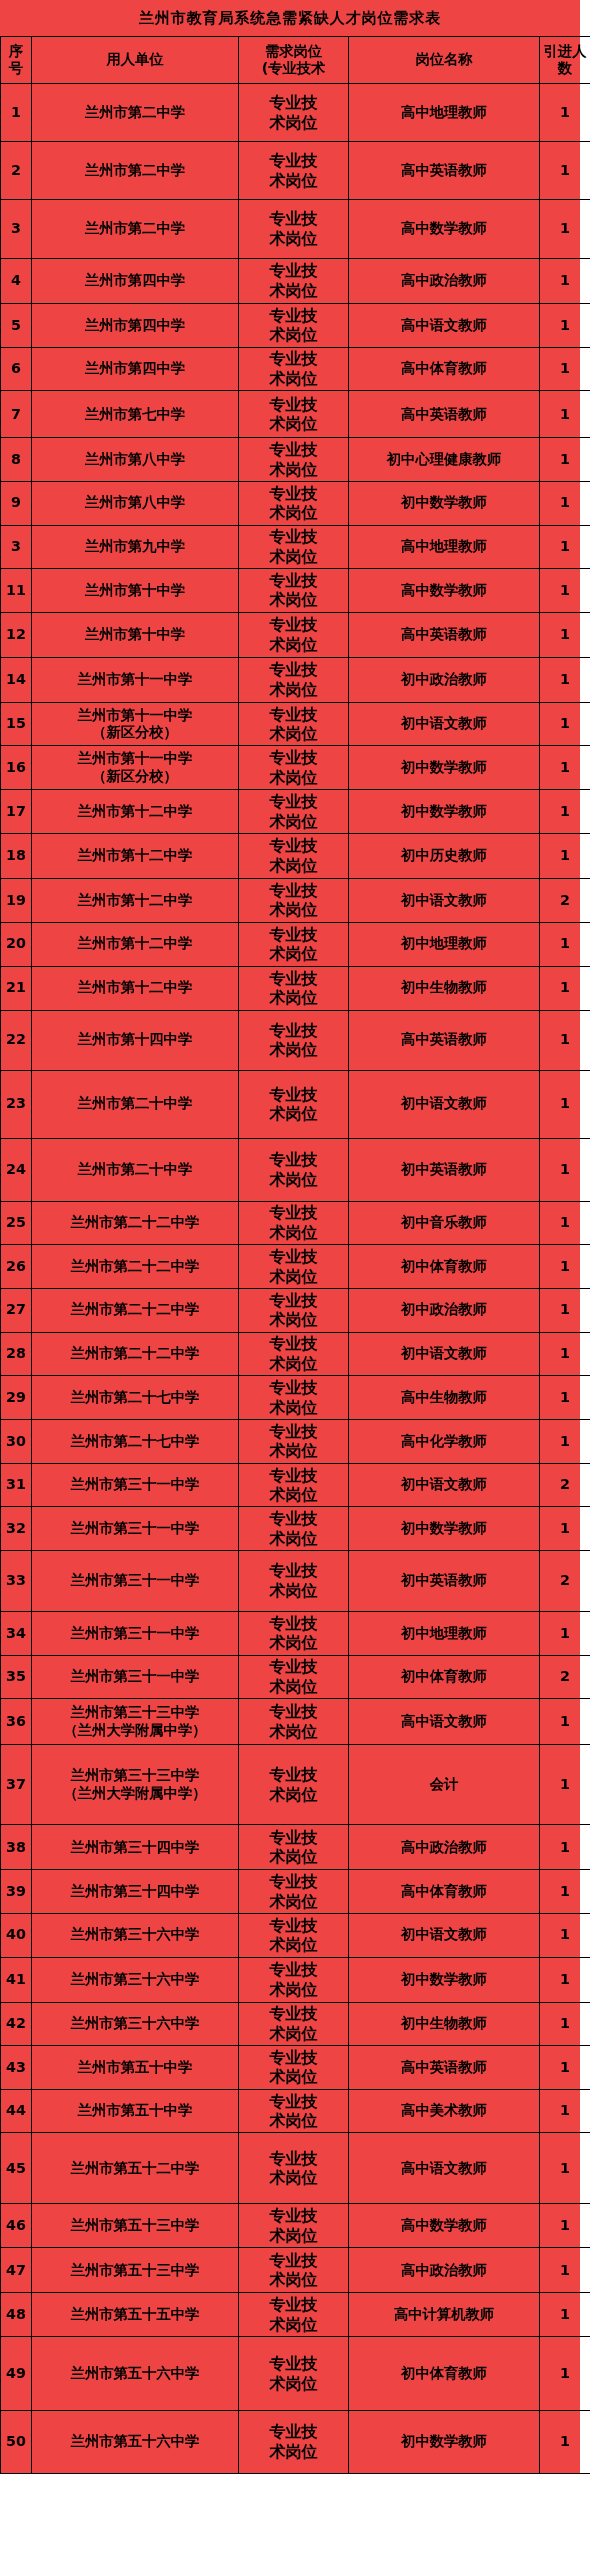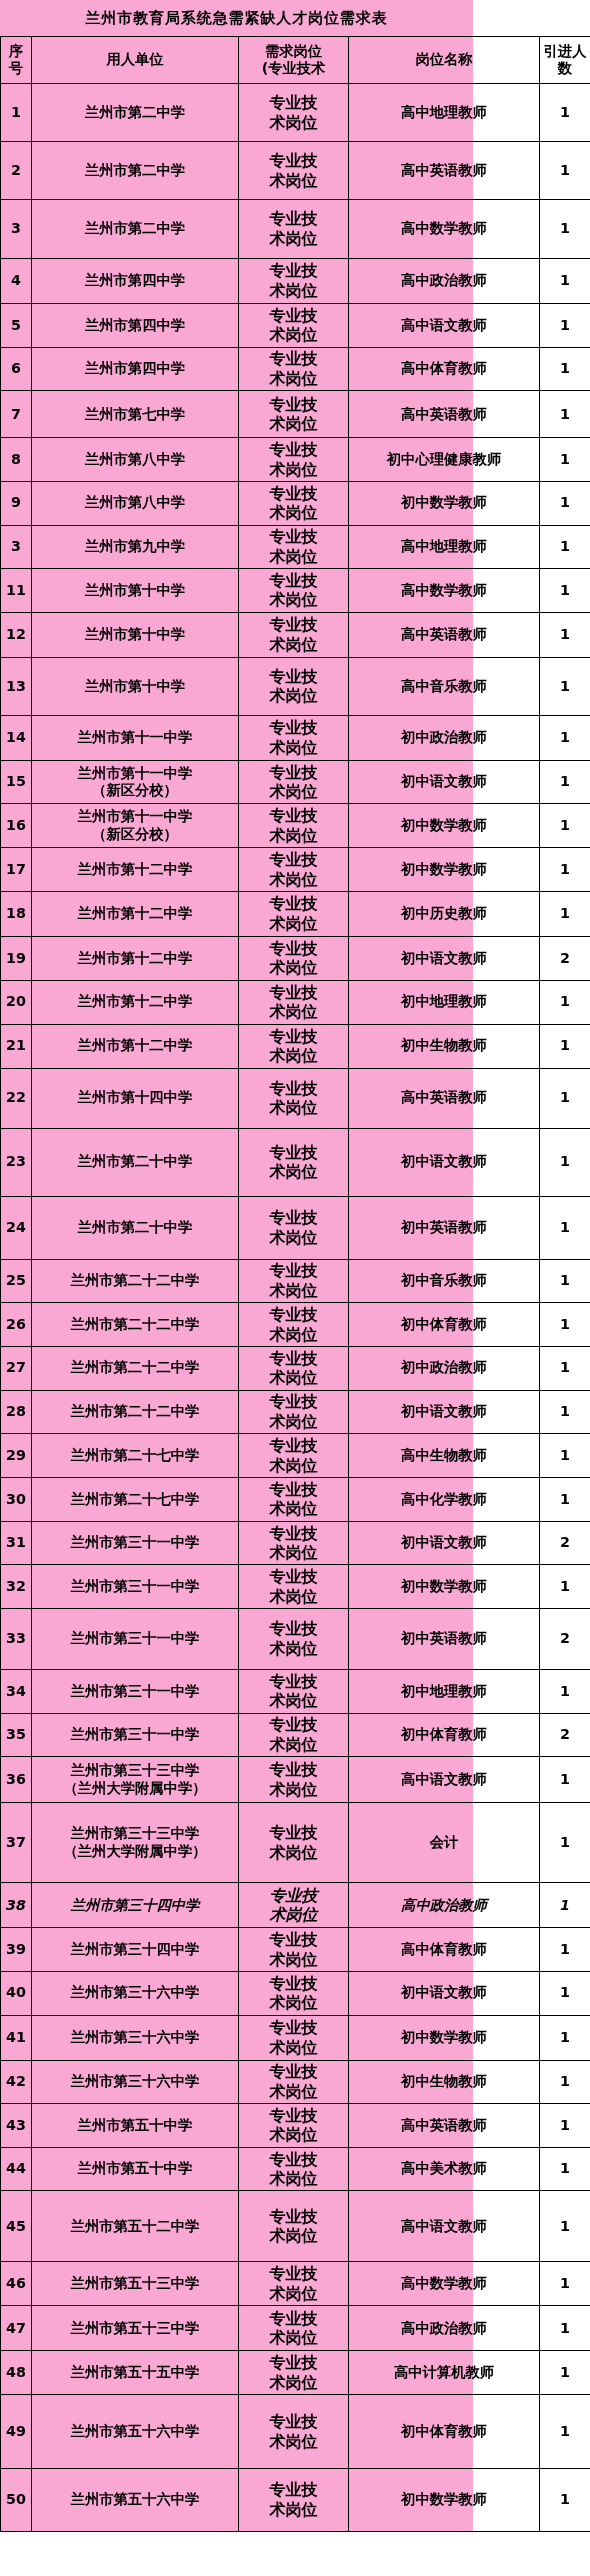--- a/index.html
+++ b/index.html
@@ -1,17 +1,17 @@
 <!DOCTYPE html>
 <html style="font-size:14.3px"><head>
 <meta charset="utf-8">
 <style>
   html, body { margin: 0; padding: 0; background: #ffffff; }
   body { font-family: "DejaVu Sans", sans-serif; color: #000; }
-  .page { width: 473px; background: #f9a8d4; }
+  .page { width: 580px; background: #ef4444; }
   .title {
     width: 100%; box-sizing: border-box;
     text-align: center; font-weight: bold; font-size: 15px;
     padding: 9px 0 8px 0; letter-spacing: 0.9px;
   }
   table.demand {
     border-collapse: collapse; width: 591px; table-layout: fixed;
   }
   table.demand th, table.demand td {
     border: 0.9px solid #000;
@@ -134,27 +134,20 @@
     <td class="c-name">高中数学教师</td>
     <td class="c-count">1</td>
   </tr>
         <tr style="height: 45px;">
     <td class="c-no">12</td>
     <td class="c-unit">兰州市第十中学</td>
     <td class="c-type"><span class="wrap3">专业技术岗位</span></td>
     <td class="c-name">高中英语教师</td>
     <td class="c-count">1</td>
   </tr>
-        <tr style="height: 58px;">
-    <td class="c-no">13</td>
-    <td class="c-unit">兰州市第十中学</td>
-    <td class="c-type"><span class="wrap3">专业技术岗位</span></td>
-    <td class="c-name">高中音乐教师</td>
-    <td class="c-count">1</td>
-  </tr>
         <tr style="height: 45px;">
     <td class="c-no">14</td>
     <td class="c-unit">兰州市第十一中学</td>
     <td class="c-type"><span class="wrap3">专业技术岗位</span></td>
     <td class="c-name">初中政治教师</td>
     <td class="c-count">1</td>
   </tr>
         <tr style="height: 43px;">
     <td class="c-no">15</td>
     <td class="c-unit">兰州市第十一中学
@@ -313,21 +306,21 @@
     <td class="c-count">1</td>
   </tr>
         <tr style="height: 80px;">
     <td class="c-no">37</td>
     <td class="c-unit">兰州市第三十三中学
 （兰州大学附属中学）</td>
     <td class="c-type"><span class="wrap3">专业技术岗位</span></td>
     <td class="c-name">会计</td>
     <td class="c-count">1</td>
   </tr>
-        <tr style="height: 45px; font-style: italic;">
+        <tr style="height: 45px;">
     <td class="c-no">38</td>
     <td class="c-unit">兰州市第三十四中学</td>
     <td class="c-type"><span class="wrap3">专业技术岗位</span></td>
     <td class="c-name">高中政治教师</td>
     <td class="c-count">1</td>
   </tr>
         <tr style="height: 43px;">
     <td class="c-no">39</td>
     <td class="c-unit">兰州市第三十四中学</td>
     <td class="c-type"><span class="wrap3">专业技术岗位</span></td>

